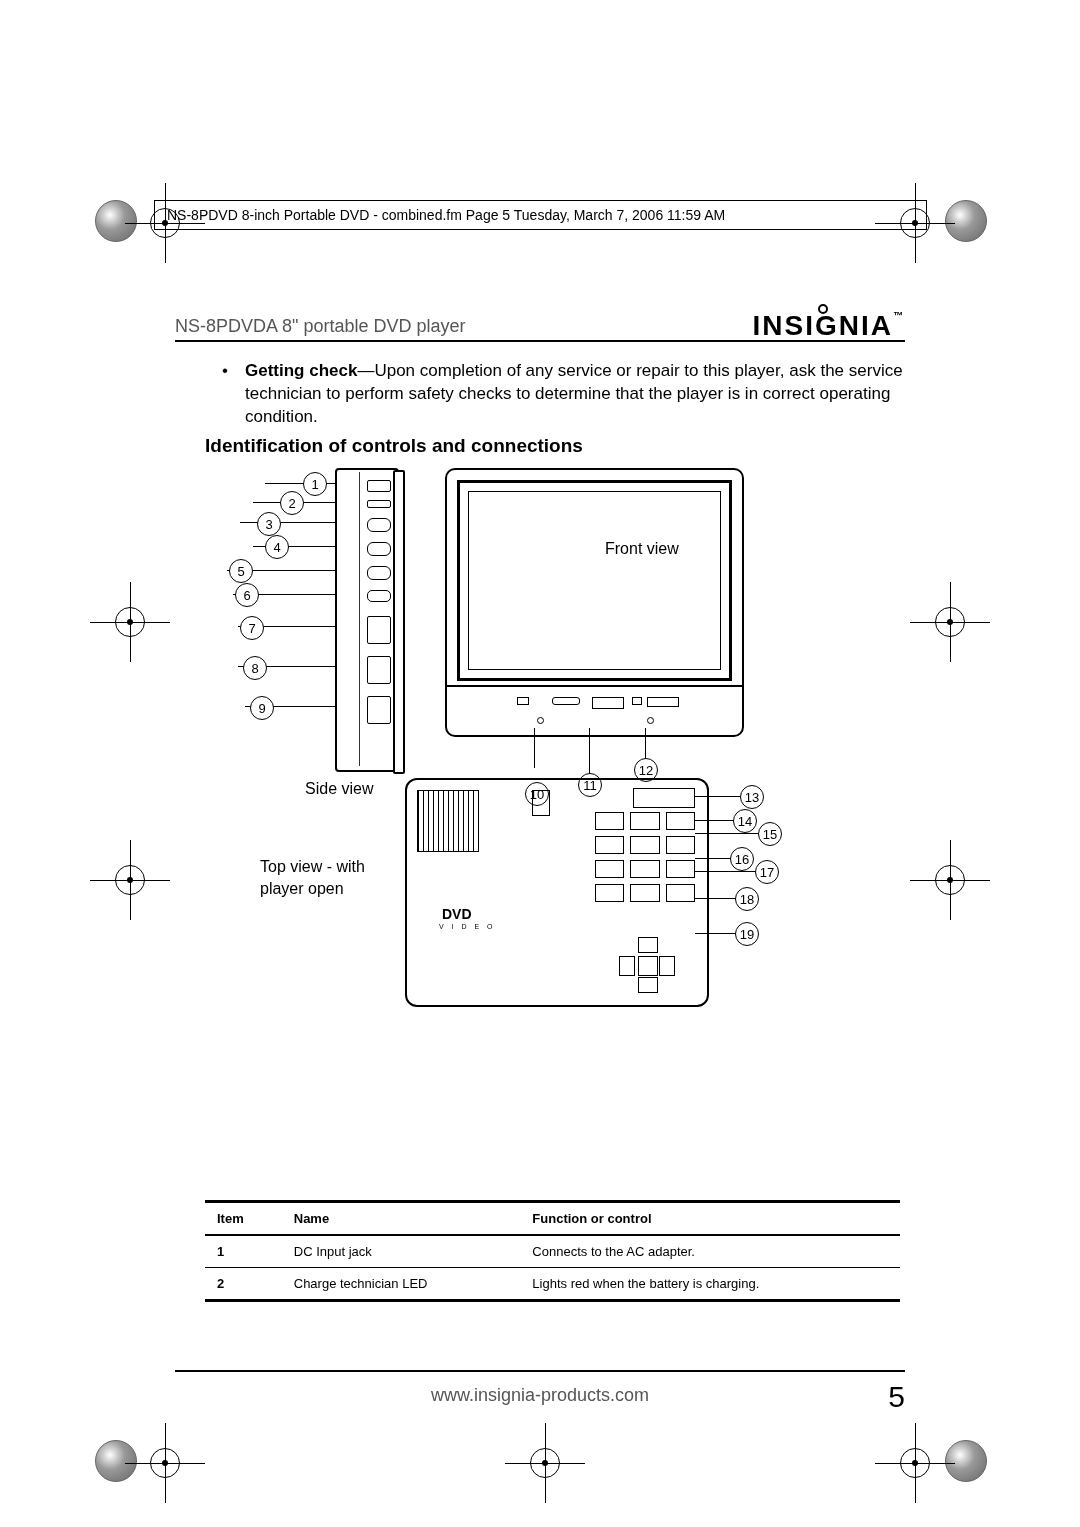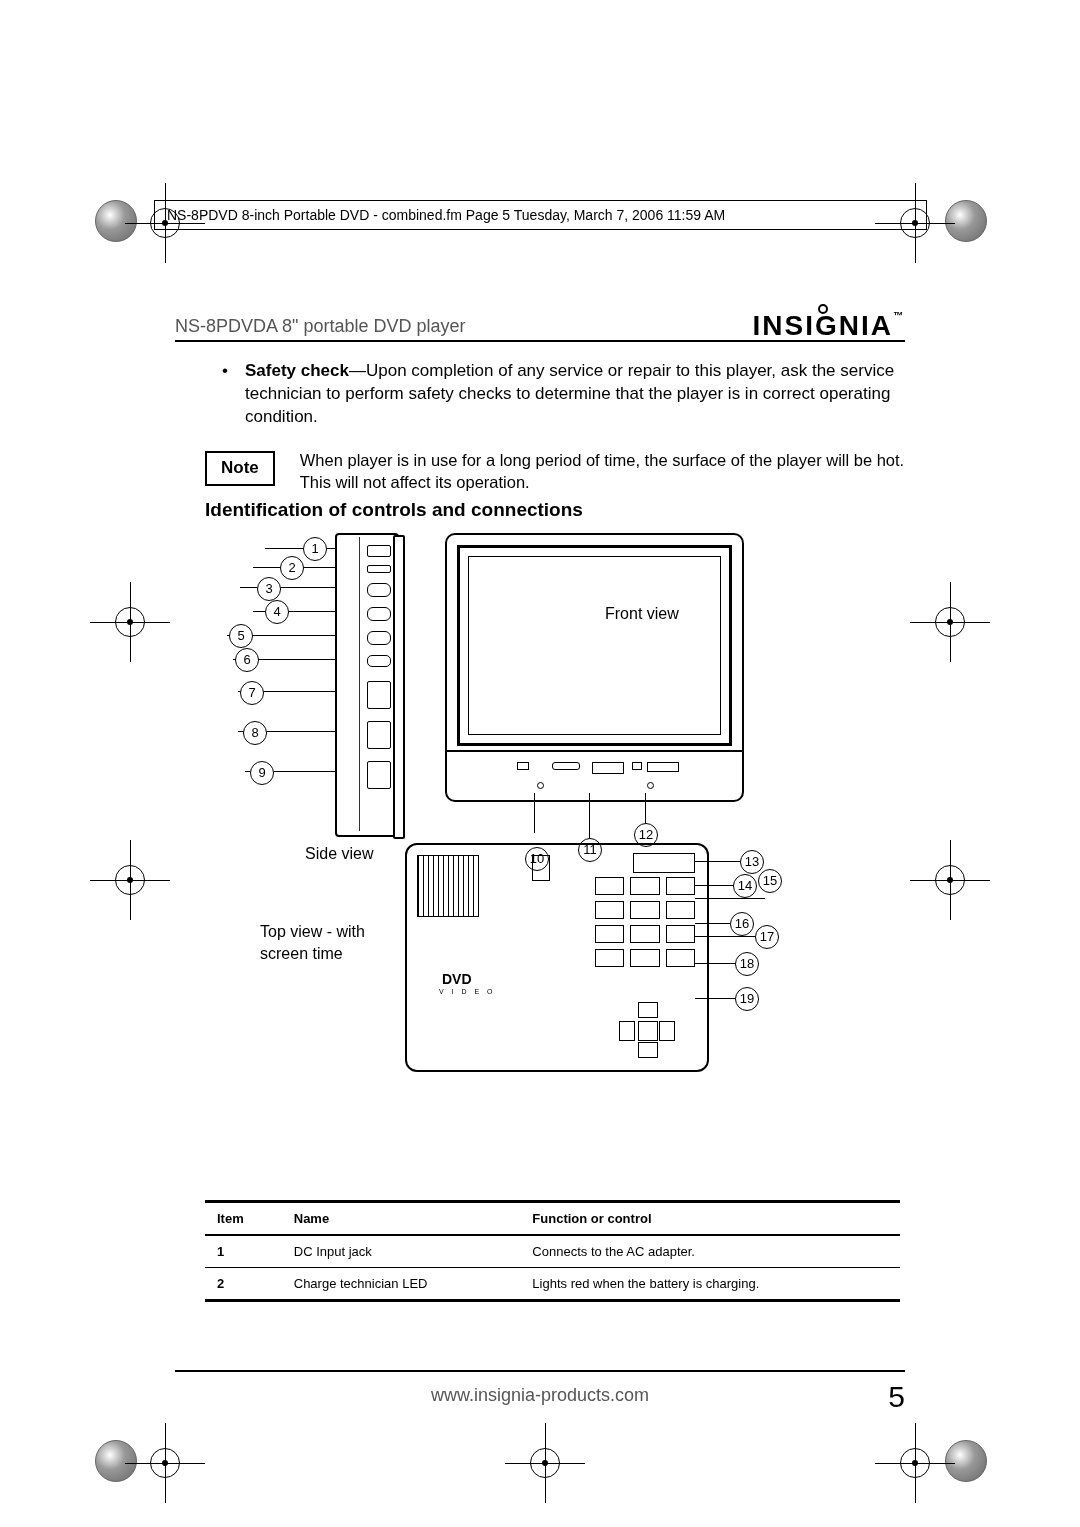--- a/index.html
+++ b/index.html
@@ -170,26 +170,22 @@
 <div class="header-row">
   <div class="header-title">NS-8PDVDA 8" portable DVD player</div>
   <div class="logo">INSI<span class="g">G</span>NIA<span class="logo-tm">™</span></div>
 </div>
 <div class="hr"></div>
 
 <div class="content">
   <div class="bullet-row">
     <div class="bullet-dot">•</div>
     <div class="bullet-text">
-      <b>Safety check</b><span>—Upon completion of any service or repair to this player, ask the service technician to perform safety checks to determine that the player is in correct operating condition.</span>
+      <b>Getting check</b><span>—Upon completion of any service or repair to this player, ask the service technician to perform safety checks to determine that the player is in correct operating condition.</span>
     </div>
-  </div>
-  <div class="note-row">
-    <div class="note-label">Note</div>
-    <div class="note-text">When player is in use for a long period of time, the surface of the player will be hot. This will not affect its operation.</div>
   </div>
 
   <h3 class="h-sub">Identification of controls and connections</h3>
 
   <div class="diagram-area">
 
     <div class="side-body">
       <div class="side-panel"></div>
       <div class="side-screen"></div>
       <div class="side-port" style="top:10px;"></div>
@@ -273,28 +269,28 @@
       <div class="dpad">
           <div class="c"></div>
           <div class="u"></div>
           <div class="d"></div>
           <div class="l"></div>
           <div class="r"></div>
         </div>
       <div class="dvd-logo">DVD</div>
       <div class="dvd-sub">V I D E O</div>
     </div>
-    <div class="dlabel" style="left:55px;top:388px;width:130px;">Top view - with screen time</div>
+    <div class="dlabel" style="left:55px;top:388px;width:130px;">Top view - with player open</div>
 
     <div class="lead" style="left:490px;top:328px;width:50px;"></div>
       <div class="callout" style="left:535px;top:317px;">13</div>
     <div class="lead" style="left:490px;top:352px;width:50px;"></div>
       <div class="callout" style="left:528px;top:341px;">14</div>
     <div class="lead" style="left:490px;top:365px;width:70px;"></div>
-      <div class="callout" style="left:553px;top:336px;">15</div>
+      <div class="callout" style="left:553px;top:354px;">15</div>
     <div class="lead" style="left:490px;top:390px;width:50px;"></div>
       <div class="callout" style="left:525px;top:379px;">16</div>
     <div class="lead" style="left:490px;top:403px;width:70px;"></div>
       <div class="callout" style="left:550px;top:392px;">17</div>
     <div class="lead" style="left:490px;top:430px;width:50px;"></div>
       <div class="callout" style="left:530px;top:419px;">18</div>
     <div class="lead" style="left:490px;top:465px;width:50px;"></div>
       <div class="callout" style="left:530px;top:454px;">19</div>
   </div>
 </div>

